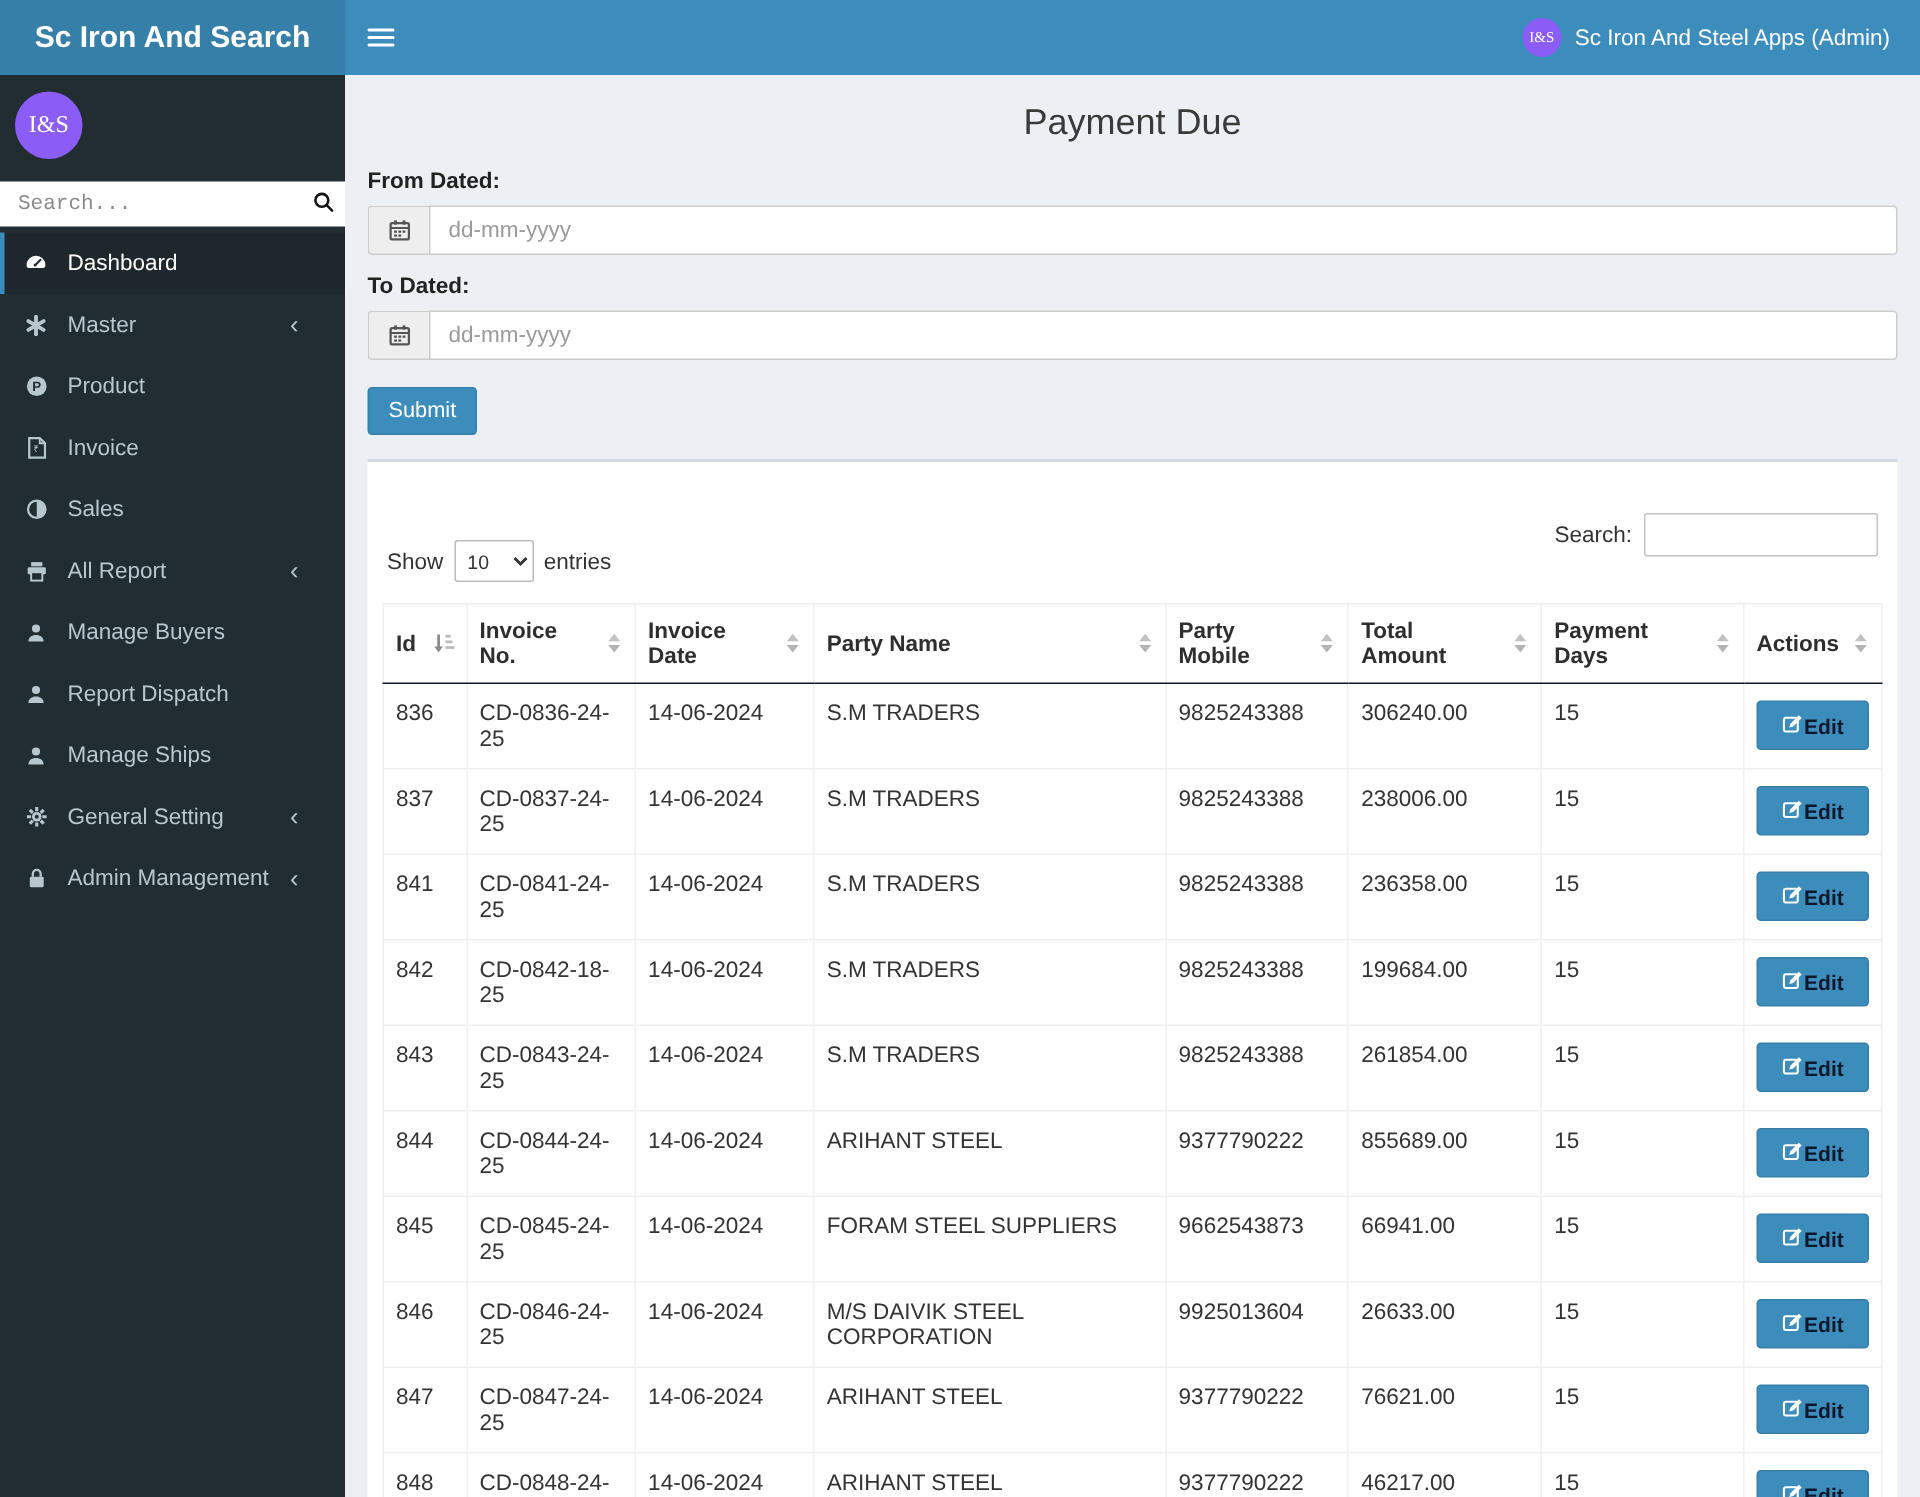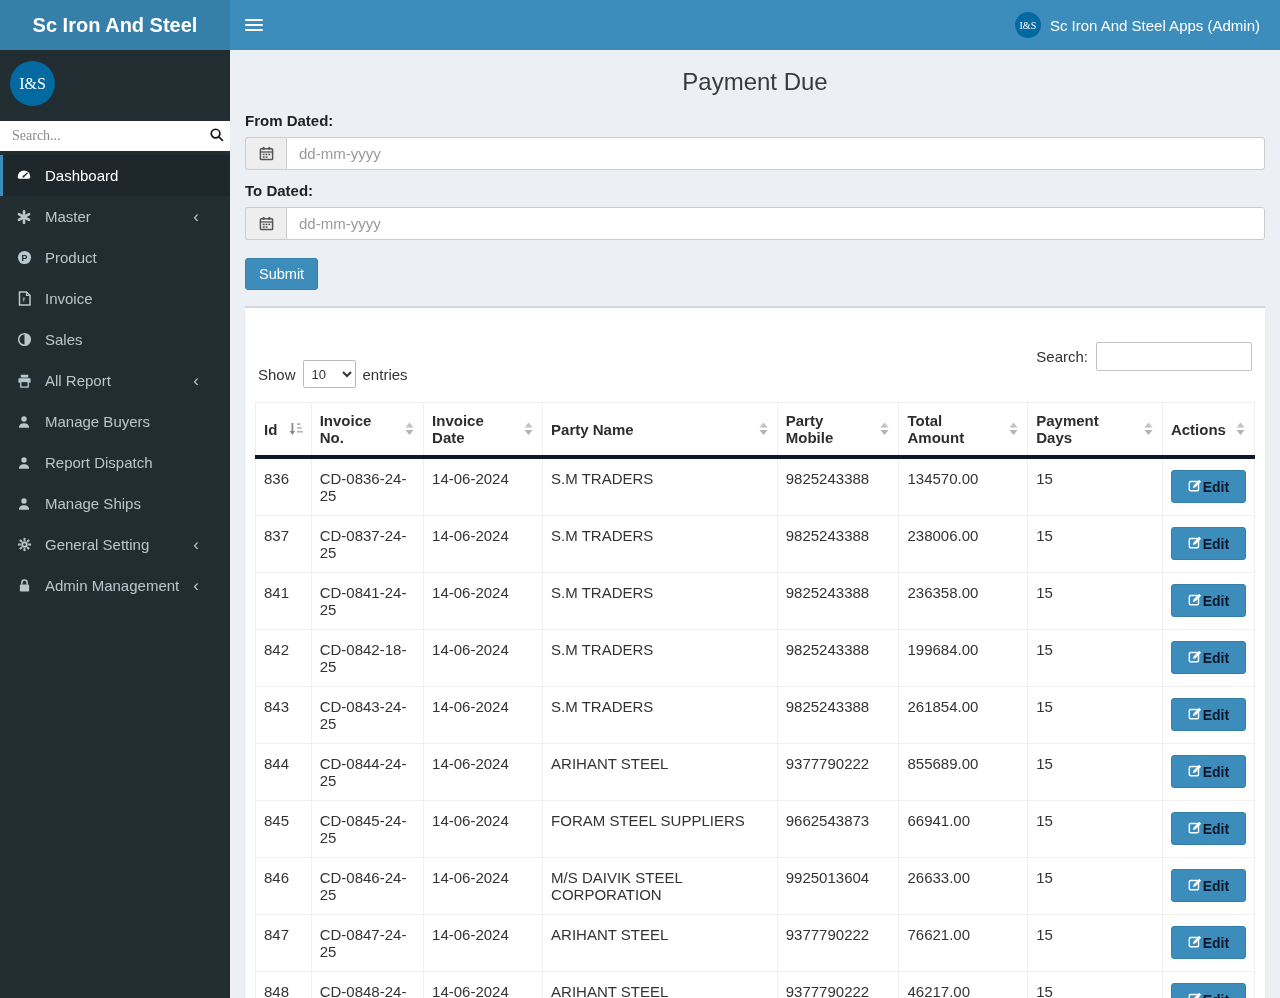--- a/index.html
+++ b/index.html
@@ -20,41 +20,41 @@
     font-size:20px; font-weight:bold; flex-shrink:0; cursor:pointer;
   }
   .navbar {
     flex:1; background:#3c8dbc; display:flex; align-items:center;
     padding:0 15px; color:#fff;
   }
   .hamburger { width:18px; display:flex; flex-direction:column; gap:3px; cursor:pointer; padding:4px 0; }
   .hamburger span { display:block; height:2px; background:#fff; border-radius:1px; }
   .nav-right { margin-left:auto; display:flex; align-items:center; gap:9px; cursor:pointer; padding:0 5px; }
   .avatar-circle {
-    background:#0369a1; color:#fff; border-radius:50%;
+    background:#8b5cf6; color:#fff; border-radius:50%;
     display:flex; align-items:center; justify-content:center;
     font-family:"Liberation Serif", serif;
   }
   .avatar-sm { width:26px; height:26px; font-size:10px; }
   .nav-right .admin-label { font-size:15px; }
 
   
   .sidebar {
     position:absolute; left:0; top:50px; bottom:0; width:230px;
     background:#222d32; color:#b8c7ce;
   }
   .user-panel { display:flex; align-items:center; gap:13px; padding:11px 10px; }
   .avatar-lg { width:45px; height:45px; font-size:16px; }
   .user-meta .user-name { color:#fff; font-weight:bold; font-size:15px; margin-bottom:5px; }
   .user-status { display:flex; align-items:center; gap:6px; font-size:12.5px; color:#fff; }
   .status-dot { width:8px; height:8px; border-radius:50%; background:#4b8b3b; display:inline-block; }
   .sidebar-search { display:flex; height:30px; margin:4px 0 0 0; background:#fff; }
   .sidebar-search input {
     flex:1; border:none; outline:none; padding:0 12px; font-size:14px;
-    font-family:Liberation Serif, serif; color:#a16207; background:transparent;
+    font-family:Liberation Mono, monospace; color:#a16207; background:transparent;
   }
   .sidebar-search input::placeholder { color:#8a8a8a; }
   .sidebar-search .search-btn {
     width:36px; border:none; background:transparent; display:flex;
     align-items:center; justify-content:center; cursor:pointer; color:#111;
   }
   .menu { list-style:none; margin-top:4px; }
   .menu li {
     display:flex; align-items:center; gap:12px;
     padding:12px 31px 12px 12px; font-size:15px; cursor:pointer;
@@ -102,37 +102,37 @@
   .table-search input {
     width:156px; height:29px; border:1px solid #c3c3c3; border-radius:2px;
     padding:0 8px; font-size:14px; outline:none; font-family:"Liberation Sans", sans-serif;
   }
 
   table.due { width:100%; border-collapse:collapse; font-size:15px; }
   table.due th, table.due td { border:1px solid #f0f0f0; text-align:left; }
   table.due thead th, table.due tfoot th {
     font-weight:bold; color:#2e2e2e; padding:9px 8px; font-size:15px; background:#fff;
   }
-  table.due thead th { border-bottom:4px solid #0f172a; cursor:pointer; }
+  table.due thead th { border-bottom:1px solid #0f172a; cursor:pointer; }
   .th-inner { display:flex; align-items:center; justify-content:space-between; gap:6px; }
   .sort-icon { flex-shrink:0; display:flex; }
   table.due td { height:52px; vertical-align:top; padding:11px 8px; color:#333; }
   td.cell-actions { padding:6px 8px 6px 6px; }
   .btn-edit {
     display:inline-flex; align-items:center; justify-content:center; gap:1px;
     background:#3c8dbc; border:1px solid #367fa9; color:#0f172a; border-radius:3px;
     width:75px; height:33px; font-size:14px; font-weight:bold; cursor:pointer;
     font-family:"Liberation Sans", sans-serif;
   }
 </style>
 </head>
 <body>
 
 <div class="topbar">
-  <div class="logo-strip">Sc Iron And Steel</div>
+  <div class="logo-strip">Sc Iron And Search</div>
   <div class="navbar">
     <div class="hamburger">
       <span></span>
         <span></span>
         <span></span>
     </div>
     <div class="nav-right">
       <div class="avatar-circle avatar-sm">I&amp;S</div>
       <span class="admin-label">Sc Iron And Steel Apps (Admin)</span>
     </div>
@@ -427,21 +427,21 @@
             </th>
           </tr>
         </thead>
       <tbody id="tbody-rows">
           <tr>
             <td>836</td>
             <td>CD-0836-24-25</td>
             <td>14-06-2024</td>
             <td>S.M TRADERS</td>
             <td>9825243388</td>
-            <td>134570.00</td>
+            <td>306240.00</td>
             <td>15</td>
             <td class="cell-actions"><button class="btn-edit">
                 <span><svg width="14" height="14" viewBox="0 0 16 16">
                     <rect x="1.5" y="4" width="10.5" height="10.5" rx="1.5" fill="none" stroke="#fff" stroke-width="1.6"></rect>
                     <path d="M5.5 11.5l.9-3L12.8 2l2.2 2.2-6.4 6.5-3.1.8z" fill="#fff"></path>
                   </svg></span>
                 <span>Edit</span>
               </button></td>
           </tr>
           <tr>

